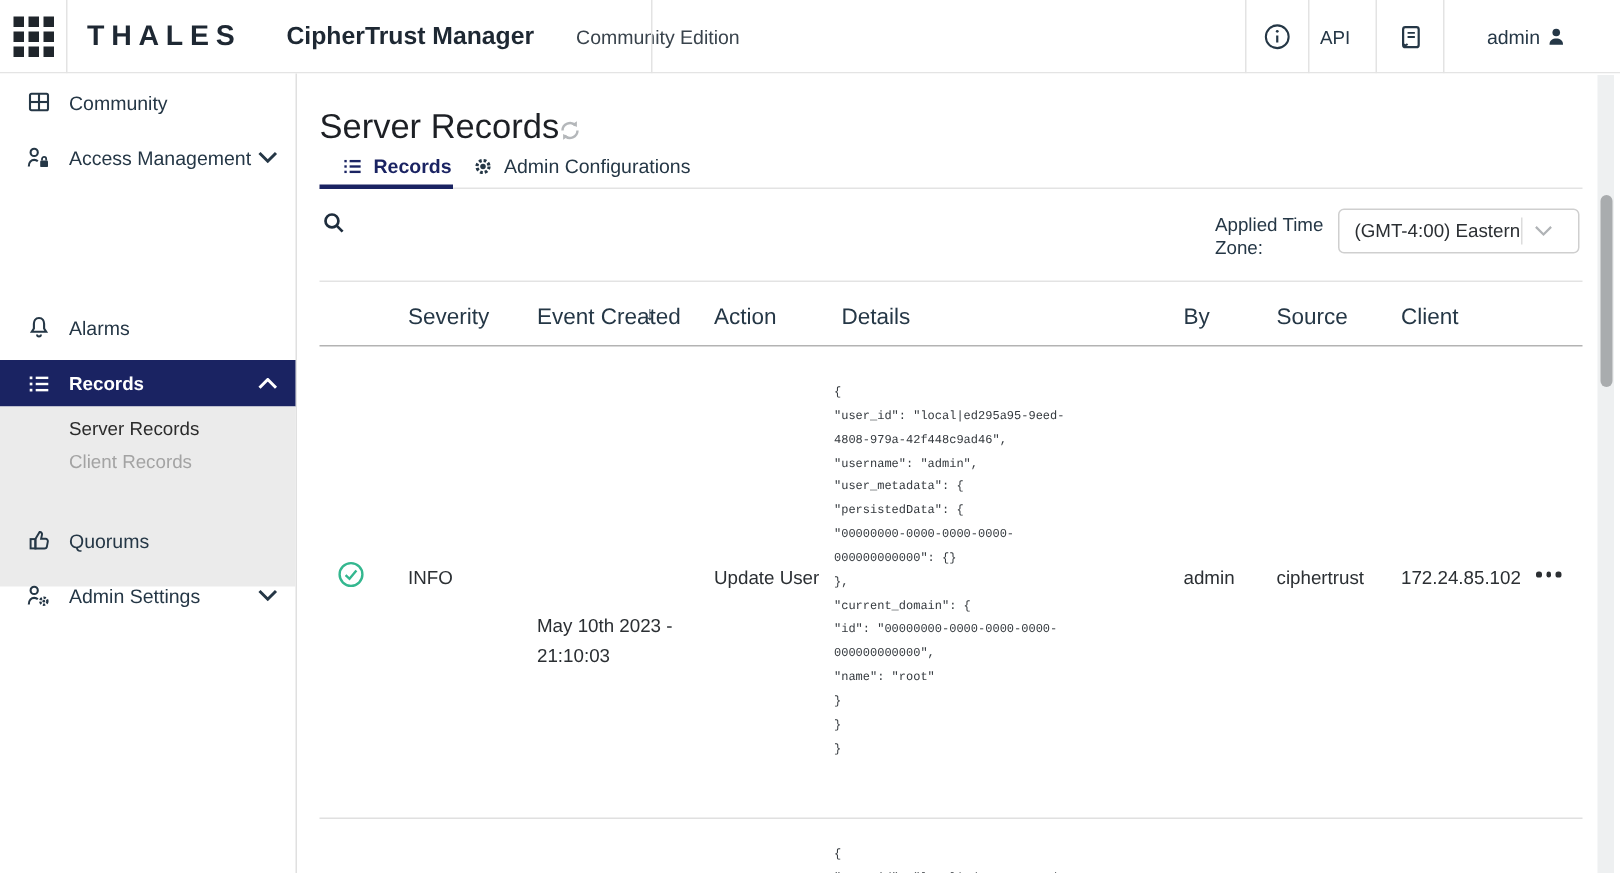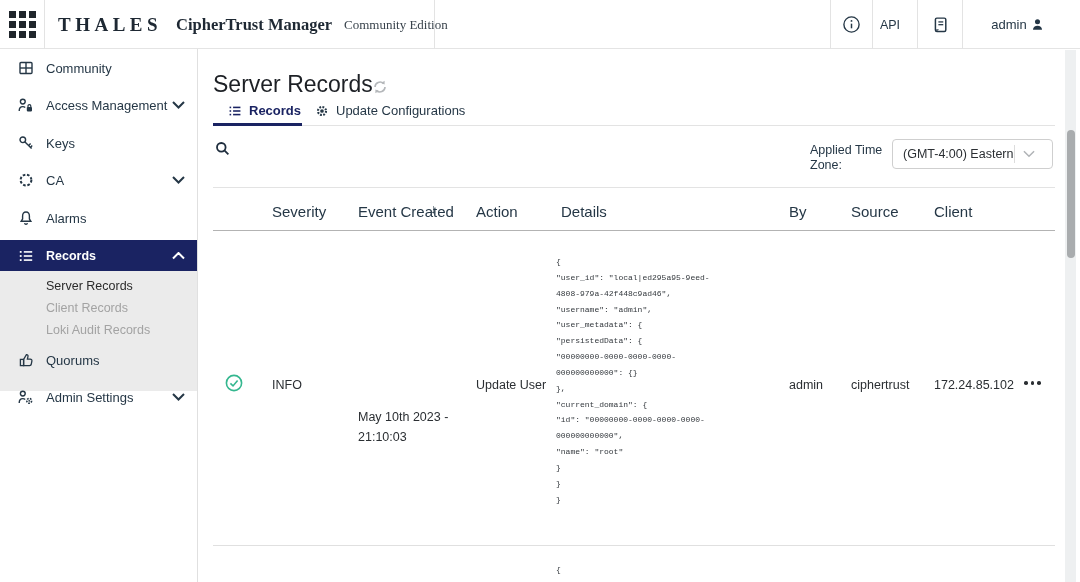--- a/index.html
+++ b/index.html
@@ -5,21 +5,21 @@
   * { margin:0; padding:0; box-sizing:border-box; }
   html,body { width:1080px; height:582px; background:#fff; }
   body { font-family:"Liberation Sans","DejaVu Sans",sans-serif; color:#253746; }
   .app { position:relative; width:1080px; height:582px; overflow:hidden; background:#fff; }
 
   
   .topbar { position:absolute; left:0; top:0; width:1080px; height:49px; background:#fff; border-bottom:1px solid #e4e4e4; }
   .topbar .vdiv { position:absolute; top:0; width:1px; height:49px; background:#e3e3e3; }
   .launcher { position:absolute; left:9px; top:11px; width:28px; height:28px; display:grid; grid-template-columns:repeat(3,7px); grid-template-rows:repeat(3,7px); gap:3px; cursor:pointer; }
   .launcher i { background:#20262c; display:block; }
-  .brandwrap { position:absolute; left:58px; top:0; height:49px; display:flex; align-items:center; gap:14px;font-family:Liberation Serif, serif; }
+  .brandwrap { position:absolute; left:58px; top:0; height:49px; display:flex; align-items:center; gap:30px; }
   .brand-thales { font-size:19px; font-weight:700; letter-spacing:4.5px; color:#1e2833; }
   .brand-product { font-size:16.5px; font-weight:700; color:#1e2833; }
   .brand-edition { font-size:13px; font-weight:400; color:#39434c; margin-left:-2px; }
   .top-ic { position:absolute; top:0; height:49px; display:flex; align-items:center; justify-content:center; color:#253746; cursor:pointer; }
   .top-api { font-size:12.5px; font-weight:400; }
   .top-admin { font-size:13px; gap:3px; }
 
   
   .sidebar { position:absolute; left:0; top:49px; width:198px; height:533px; background:#fff; border-right:1px solid #e0e0e0; }
   .nav-item { position:absolute; left:0; width:197px; height:26px; display:flex; align-items:center; padding-left:17px; cursor:pointer; color:#253746; font-size:13px; }
@@ -152,45 +152,21 @@
           </svg>
       </span>
       <span>Access Management</span>
       <span class="nav-chev">
         <svg width="13" height="8" viewBox="0 0 13 8">
             <polyline points="1,1 6.5,6.5 12,1" fill="none" stroke="currentColor" stroke-width="2"></polyline>
           </svg>
       </span>
     </div>
 
-    <div class="nav-item" style="top:81px;">
-      <span class="nic">
-        <svg width="16" height="16" viewBox="0 0 16 16">
-            <circle cx="4.8" cy="4.8" r="2.8" fill="none" stroke="currentColor" stroke-width="1.4"></circle>
-            <line x1="7" y1="7" x2="13.6" y2="13.6" stroke="currentColor" stroke-width="1.4"></line>
-            <line x1="10.6" y1="10.6" x2="12.6" y2="8.6" stroke="currentColor" stroke-width="1.4"></line>
-            <line x1="12.4" y1="12.4" x2="14.2" y2="10.6" stroke="currentColor" stroke-width="1.4"></line>
-          </svg>
-      </span>
-      <span>Keys</span>
-    </div>
-
-    <div class="nav-item" style="top:118px;">
-      <span class="nic">
-        <svg width="16" height="16" viewBox="0 0 16 16">
-            <circle cx="8" cy="8" r="5.4" fill="none" stroke="currentColor" stroke-width="2" stroke-dasharray="2.6 1.7"></circle>
-          </svg>
-      </span>
-      <span>CA</span>
-      <span class="nav-chev">
-        <svg width="13" height="8" viewBox="0 0 13 8">
-            <polyline points="1,1 6.5,6.5 12,1" fill="none" stroke="currentColor" stroke-width="2"></polyline>
-          </svg>
-      </span>
-    </div>
+
 
     <div class="nav-item" style="top:156px;">
       <span class="nic">
         <svg width="16" height="16" viewBox="0 0 16 16">
             <path d="M8 2 C5.6 2 4.6 3.9 4.6 5.9 L4.6 9 L3.2 11.2 L12.8 11.2 L11.4 9 L11.4 5.9 C11.4 3.9 10.4 2 8 2 Z" fill="none" stroke="currentColor" stroke-width="1.4"></path>
             <path d="M6.7 13 a1.3 1.3 0 0 0 2.6 0" fill="none" stroke="currentColor" stroke-width="1.3"></path>
           </svg>
       </span>
       <span>Alarms</span>
     </div>
@@ -210,21 +186,20 @@
       <span class="nav-chev">
         <svg width="13" height="8" viewBox="0 0 13 8">
             <polyline points="1,6.5 6.5,1 12,6.5" fill="none" stroke="currentColor" stroke-width="2"></polyline>
           </svg>
       </span>
     </div>
 
     <div class="submenu">
       <div class="sub-item active" style="top:4px;">Server Records</div>
       <div class="sub-item" style="top:26px;">Client Records</div>
-      <div class="sub-item" style="top:48px;">Loki Audit Records</div>
     </div>
 
     <div class="nav-item" style="top:298px;">
       <span class="nic">
         <svg width="16" height="16" viewBox="0 0 16 16">
             <path d="M5.6 13.6 L11.6 13.6 C12.5 13.6 13.2 13 13.3 12.2 L13.9 8.9 C14 8 13.3 7.2 12.4 7.2 L9.4 7.2 L10 4.4 C10.2 3.5 9.5 2.7 8.7 2.7 L8.4 2.7 L5.6 7.4 Z" fill="none" stroke="currentColor" stroke-width="1.3"></path>
             <rect x="2.4" y="7.4" width="3.2" height="6.2" fill="none" stroke="currentColor" stroke-width="1.3"></rect>
           </svg>
       </span>
       <span>Quorums</span>
@@ -273,21 +248,21 @@
       </span>
       <span>Records</span>
     </div>
     <div class="tab" style="left:117px;">
       <span>
         <svg width="14" height="14" viewBox="0 0 16 16">
             <circle cx="8" cy="8" r="4.6" fill="none" stroke="currentColor" stroke-width="2.4" stroke-dasharray="2.1 1.5"></circle>
             <circle cx="8" cy="8" r="2.1" fill="currentColor"></circle>
           </svg>
       </span>
-      <span>Update Configurations</span>
+      <span>Admin Configurations</span>
     </div>
     <div class="tabs-baseline"></div>
     <div class="tab-underline"></div>
 
     <span class="search-btn">
       <svg width="15" height="15" viewBox="0 0 15 15">
           <circle cx="6.3" cy="6.3" r="4.3" fill="none" stroke="currentColor" stroke-width="1.8"></circle>
           <line x1="9.6" y1="9.6" x2="13.4" y2="13.4" stroke="currentColor" stroke-width="1.8"></line>
         </svg>
     </span>

